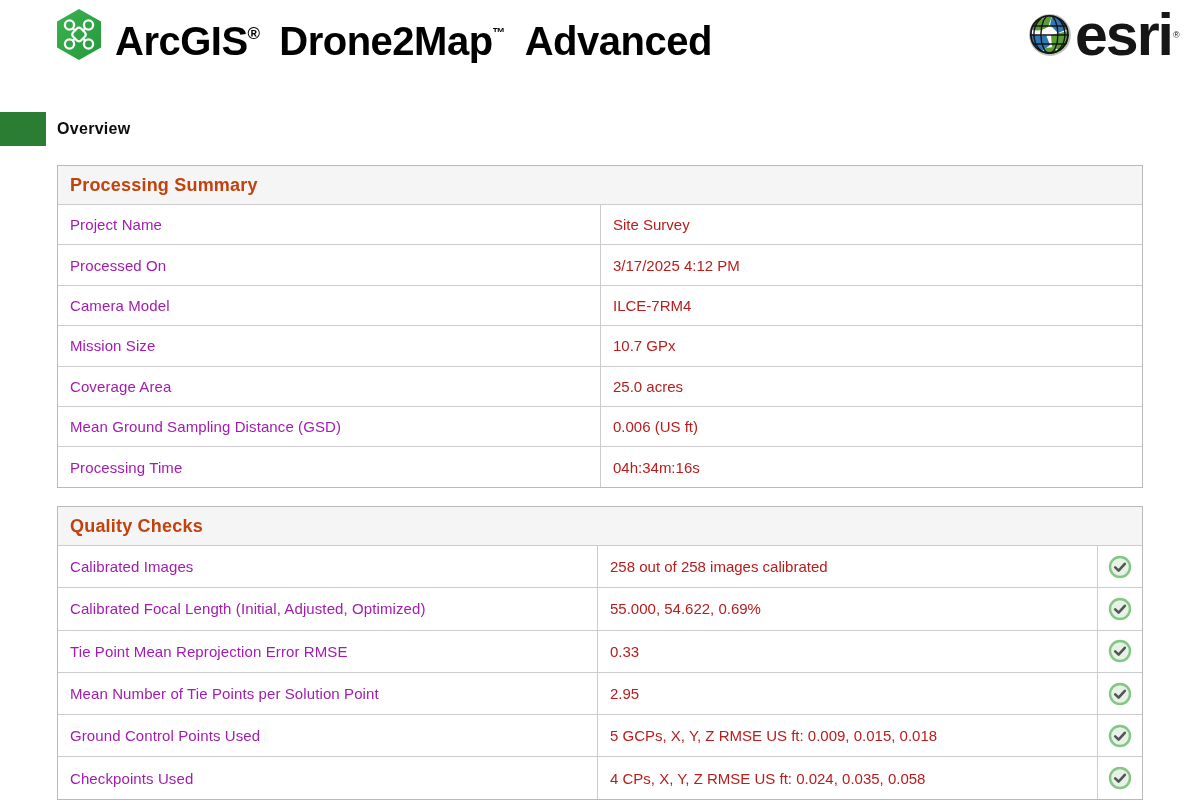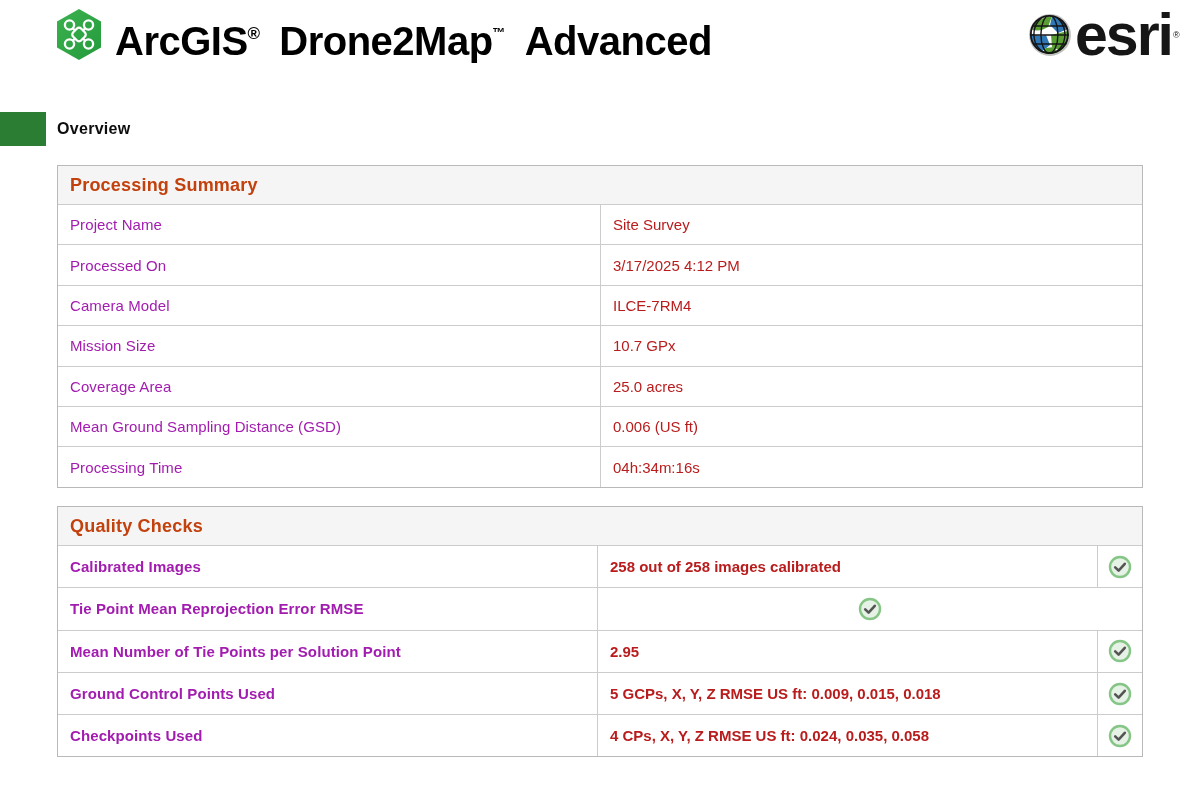--- a/index.html
+++ b/index.html
@@ -37,21 +37,21 @@
   
   .report-table { position: absolute; left: 57px; width: 1086px; border: 1px solid #b9b9b9; background: #fff; }
   .t-summary { top: 165px; }
   .t-quality { top: 506px; }
   .thead {
     height: 38px; background: #f5f5f5; display: flex; align-items: center;
     padding: 0 12px; font-size: 18px; font-weight: bold; color: #c2410c; letter-spacing: 0.2px;
   }
   .trow { display: flex; border-top: 1px solid #cccccc; align-items: stretch; }
   .t-summary .trow { height: 40.4px; }
-  .t-quality .trow { height: 42.3px; font-weight: bold; }
+  .t-quality .trow { height: 42.3px; }
   .cell { display: flex; align-items: center; padding: 0 12px; font-size: 15px; }
   .cell.label { color: #a21caf; letter-spacing: 0.1px; }
   .cell.value { color: #b91c1c; }
   .t-summary .cell.label { width: 543px; border-right: 1px solid #cccccc; }
   .t-summary .cell.value { flex: 1; }
   .t-quality .cell.label { width: 540px; border-right: 1px solid #cccccc; }
   .t-quality .cell.value { width: 500px; border-right: 1px solid #cccccc; }
   .t-quality .cell.check { flex: 1; justify-content: center; padding: 0; }
   .check-icon { width: 24px; height: 24px; display: block; }
 </style>
@@ -160,21 +160,32 @@
     <div class="cell label">Calibrated Images</div>
     <div class="cell value">258 out of 258 images calibrated</div>
     <div class="cell check">
       <svg class="check-icon" viewBox="0 0 24 24">
           <circle cx="12" cy="12" r="10" fill="#e6f2e6" stroke="#85c585" stroke-width="2.4"></circle>
           <path d="M7.2 12.4 L10.6 15.6 L16.8 8.8" fill="none" stroke="#555555" stroke-width="2.6" stroke-linecap="round" stroke-linejoin="round"></path>
         </svg>
     </div>
   </div>
   <div class="trow">
+    <div class="cell label">Calibrated Focal Length (Initial, Adjusted, Optimized)</div>
+    <div class="cell value">55.000, 54.622, 0.69%</div>
+    <div class="cell check">
+      <svg class="check-icon" viewBox="0 0 24 24">
+          <circle cx="12" cy="12" r="10" fill="#e6f2e6" stroke="#85c585" stroke-width="2.4"></circle>
+          <path d="M7.2 12.4 L10.6 15.6 L16.8 8.8" fill="none" stroke="#555555" stroke-width="2.6" stroke-linecap="round" stroke-linejoin="round"></path>
+        </svg>
+    </div>
+  </div>
+  <div class="trow">
     <div class="cell label">Tie Point Mean Reprojection Error RMSE</div>
+    <div class="cell value">0.33</div>
     <div class="cell check">
       <svg class="check-icon" viewBox="0 0 24 24">
           <circle cx="12" cy="12" r="10" fill="#e6f2e6" stroke="#85c585" stroke-width="2.4"></circle>
           <path d="M7.2 12.4 L10.6 15.6 L16.8 8.8" fill="none" stroke="#555555" stroke-width="2.6" stroke-linecap="round" stroke-linejoin="round"></path>
         </svg>
     </div>
   </div>
   <div class="trow">
     <div class="cell label">Mean Number of Tie Points per Solution Point</div>
     <div class="cell value">2.95</div>

